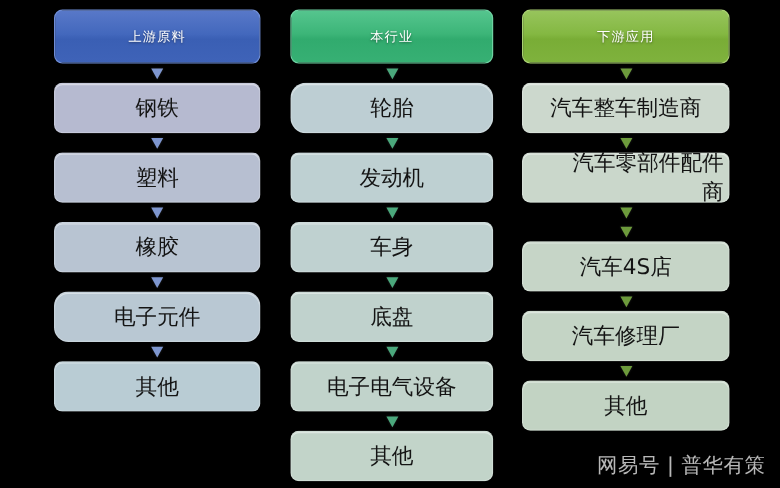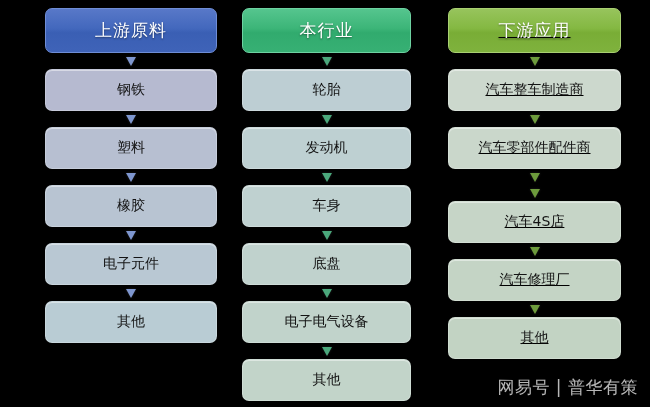--- a/index.html
+++ b/index.html
@@ -24,29 +24,29 @@
   .column {
     position: absolute;
     top: 8px;
     display: flex;
     flex-direction: column;
     align-items: stretch;
   }
 
   .col-0 { left: 45px;  width: 172px; }
   .col-1 { left: 242px; width: 169px; }
-  .col-2 { left: 448px; width: 173px; text-decoration: underline; }
+  .col-2 { left: 435px; width: 173px; }
 
   .header-box {
     height: 45px;
     border-radius: 7px;
     display: flex;
     align-items: center;
     justify-content: center;
-    font-size: 17px;
+    font-size: 11px;
     letter-spacing: 1px;
     color: #ffffff;
     text-shadow: 0 1px 2px rgba(0,0,0,0.45);
     box-sizing: border-box;
   }
 
   .header-blue {
     background: linear-gradient(180deg, #5878c8 0%, #4368bd 45%, #3a5fb4 55%, #3f63b8 100%);
     border: 1px solid #6f8dd6;
   }
@@ -78,21 +78,21 @@
   .arrow-blue  { border-top-color: #7e96cf; }
   .arrow-green { border-top-color: #4ba87c; }
   .arrow-olive { border-top-color: #6d9b3c; }
 
   .node-box {
     height: 42px;
     border-radius: 7px;
     display: flex;
     align-items: center;
     justify-content: center;
-    font-size: 14px;
+    font-size: 18px;
     color: #141414;
     box-sizing: border-box;
     border: 1px solid rgba(255,255,255,0.22);
     box-shadow: inset 0 1px 0 rgba(255,255,255,0.45);
     padding: 0 4px;
     text-align: right;
   }
 
   .watermark {
     position: absolute;
@@ -120,32 +120,32 @@
         <div class="arrow arrow-blue"></div>
       </div>
       <div class="node-box" style="background: linear-gradient(rgb(183, 191, 209) 0%, rgb(183, 191, 209) 55%, rgb(183, 191, 209) 100%);">塑料</div>
       <div class="connector">
         <div class="arrow arrow-blue"></div>
       </div>
       <div class="node-box" style="background: linear-gradient(rgb(184, 196, 210) 0%, rgb(184, 196, 210) 55%, rgb(184, 196, 210) 100%); font-family: Liberation Serif, serif;">橡胶</div>
       <div class="connector">
         <div class="arrow arrow-blue"></div>
       </div>
-      <div class="node-box" style="background: linear-gradient(rgb(185, 200, 211) 0%, rgb(185, 200, 211) 55%, rgb(185, 200, 211) 100%);">电子元件</div>
+      <div class="node-box" style="background: linear-gradient(rgb(185, 200, 211) 0%, rgb(185, 200, 211) 55%, rgb(185, 200, 211) 100%); border-radius: 12px;">电子元件</div>
       <div class="connector">
         <div class="arrow arrow-blue"></div>
       </div>
       <div class="node-box" style="background: linear-gradient(rgb(185, 204, 212) 0%, rgb(185, 204, 212) 55%, rgb(185, 204, 212) 100%);">其他</div>
     </div>
   <div class="column col-1">
       <div class="header-box header-green">本行业</div>
       <div class="connector">
         <div class="arrow arrow-green"></div>
       </div>
-      <div class="node-box" style="background: linear-gradient(rgb(189, 206, 211) 0%, rgb(189, 206, 211) 55%, rgb(189, 206, 211) 100%);">轮胎</div>
+      <div class="node-box" style="background: linear-gradient(rgb(189, 206, 211) 0%, rgb(189, 206, 211) 55%, rgb(189, 206, 211) 100%); border-radius: 13px;">轮胎</div>
       <div class="connector">
         <div class="arrow arrow-green"></div>
       </div>
       <div class="node-box" style="background: linear-gradient(rgb(190, 208, 210) 0%, rgb(190, 208, 210) 55%, rgb(190, 208, 210) 100%);">发动机</div>
       <div class="connector">
         <div class="arrow arrow-green"></div>
       </div>
       <div class="node-box" style="background: linear-gradient(rgb(191, 209, 208) 0%, rgb(191, 209, 208) 55%, rgb(191, 209, 208) 100%);">车身</div>
       <div class="connector">
         <div class="arrow arrow-green"></div>
@@ -162,21 +162,21 @@
     </div>
   <div class="column col-2">
       <div class="header-box header-olive">下游应用</div>
       <div class="connector">
         <div class="arrow arrow-olive"></div>
       </div>
       <div class="node-box" style="background: linear-gradient(rgb(204, 216, 205) 0%, rgb(204, 216, 205) 55%, rgb(204, 216, 205) 100%);">汽车整车制造商</div>
       <div class="connector">
         <div class="arrow arrow-olive"></div>
       </div>
-      <div class="node-box" style="background: linear-gradient(rgb(202, 215, 203) 0%, rgb(202, 215, 203) 55%, rgb(202, 215, 203) 100%);">汽车零部件配件商</div>
+      <div class="node-box" style="background: linear-gradient(rgb(202, 215, 203) 0%, rgb(202, 215, 203) 55%, rgb(202, 215, 203) 100%); padding-left: 28px;">汽车零部件配件商</div>
       <div class="connector">
         <div class="arrow arrow-olive"></div>
       </div>
       <div class="connector">
         <div class="arrow arrow-olive"></div>
       </div>
       <div class="node-box" style="background: linear-gradient(rgb(198, 213, 199) 0%, rgb(198, 213, 199) 55%, rgb(198, 213, 199) 100%);">汽车4S店</div>
       <div class="connector">
         <div class="arrow arrow-olive"></div>
       </div>

